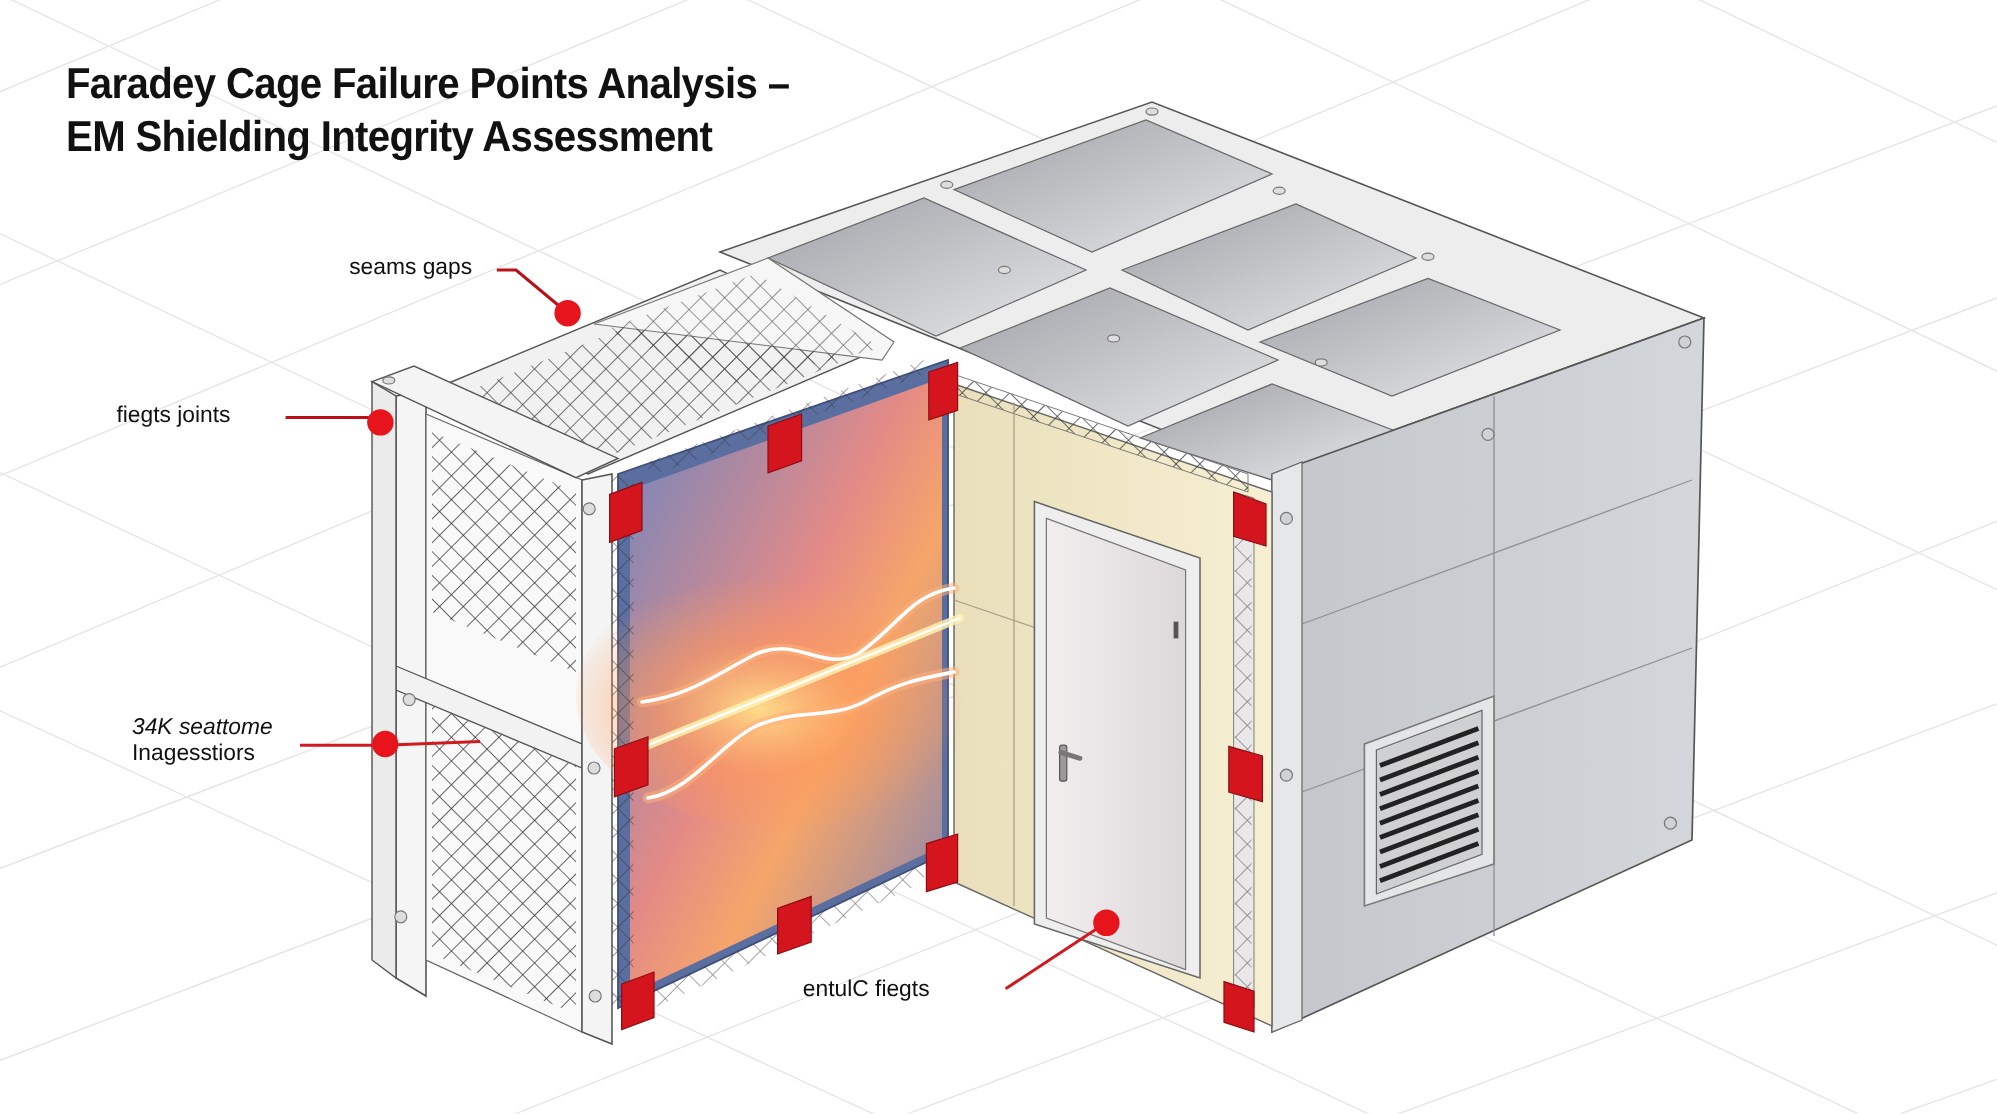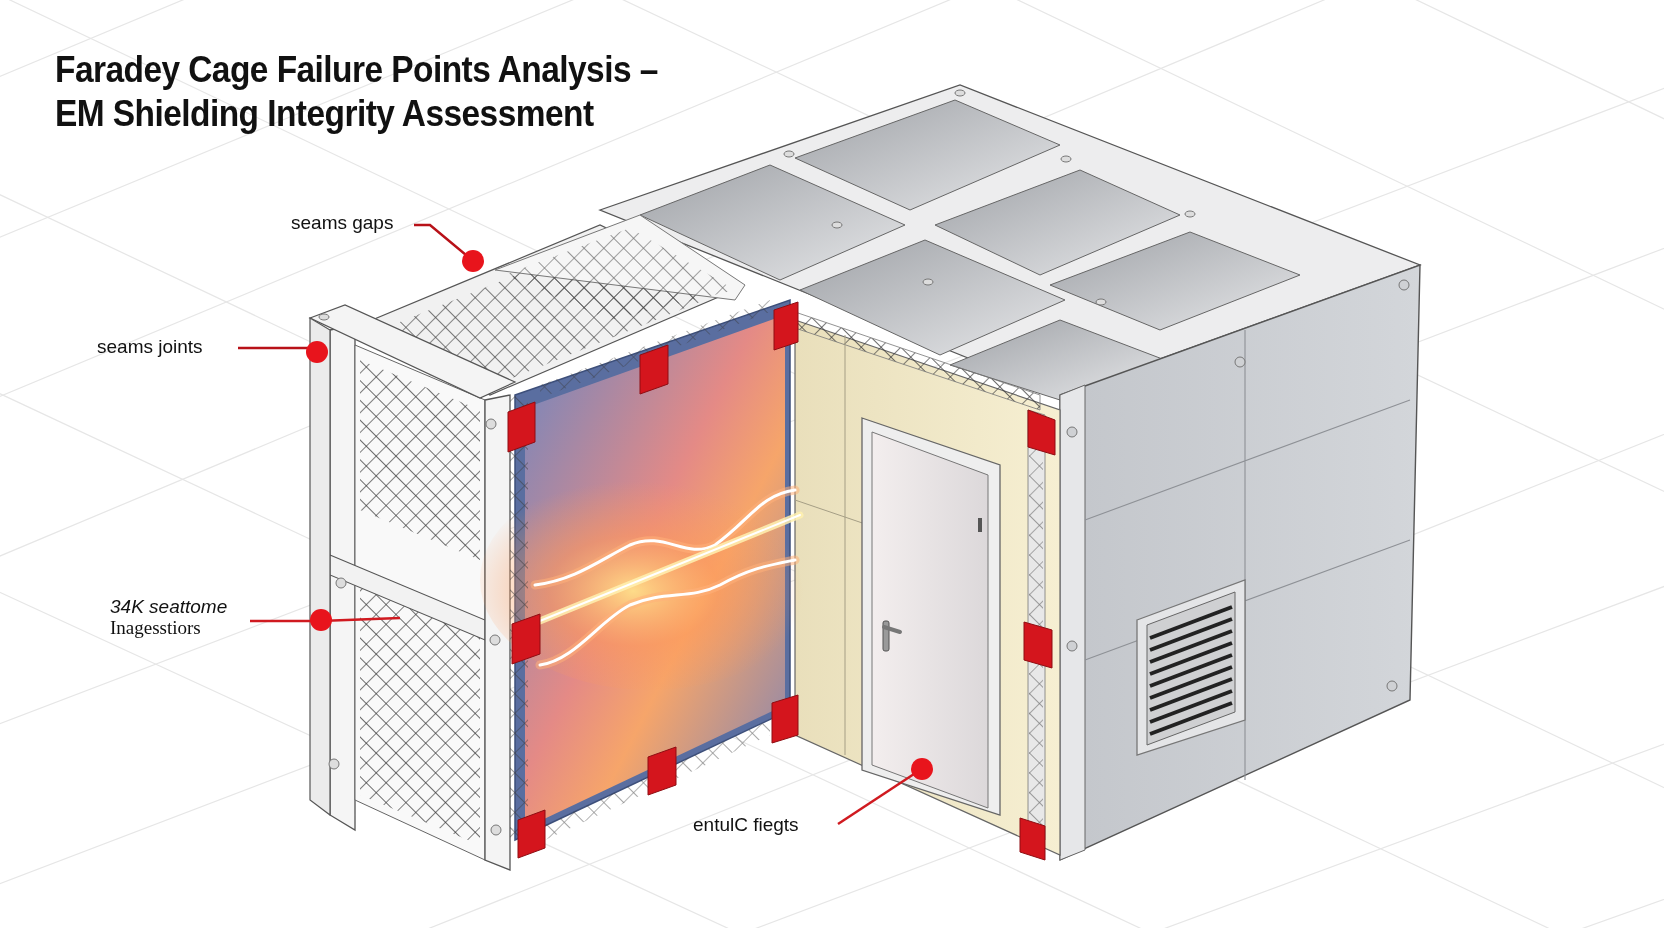--- a/index.html
+++ b/index.html
@@ -212,16 +212,16 @@
     <circle cx="922" cy="769" r="11" fill="#e8141c"></circle>
   </g>
 </svg>
 
 <div class="title">
   <div>Faradey Cage Failure Points Analysis –</div>
   <div>EM Shielding Integrity Assessment</div>
 </div>
 
 <div class="label" style="left:291px; top:212px;">seams gaps</div>
-<div class="label" style="left:97px; top:336px;">seams joints</div>
+<div class="label" style="left:97px; top:336px;">fiegts joints</div>
 <div class="label" style="left:110px; top:596px;font-style:italic;">34K seattome</div>
-<div class="label" style="left:110px; top:617px;font-family:Liberation Serif, serif;">Inagesstiors</div>
-<div class="label" style="left:693px; top:814px;">entulC fiegts</div>
+<div class="label" style="left:110px; top:617px;">Inagesstiors</div>
+<div class="label" style="left:669px; top:814px;">entulC fiegts</div>
 
 </body></html>

